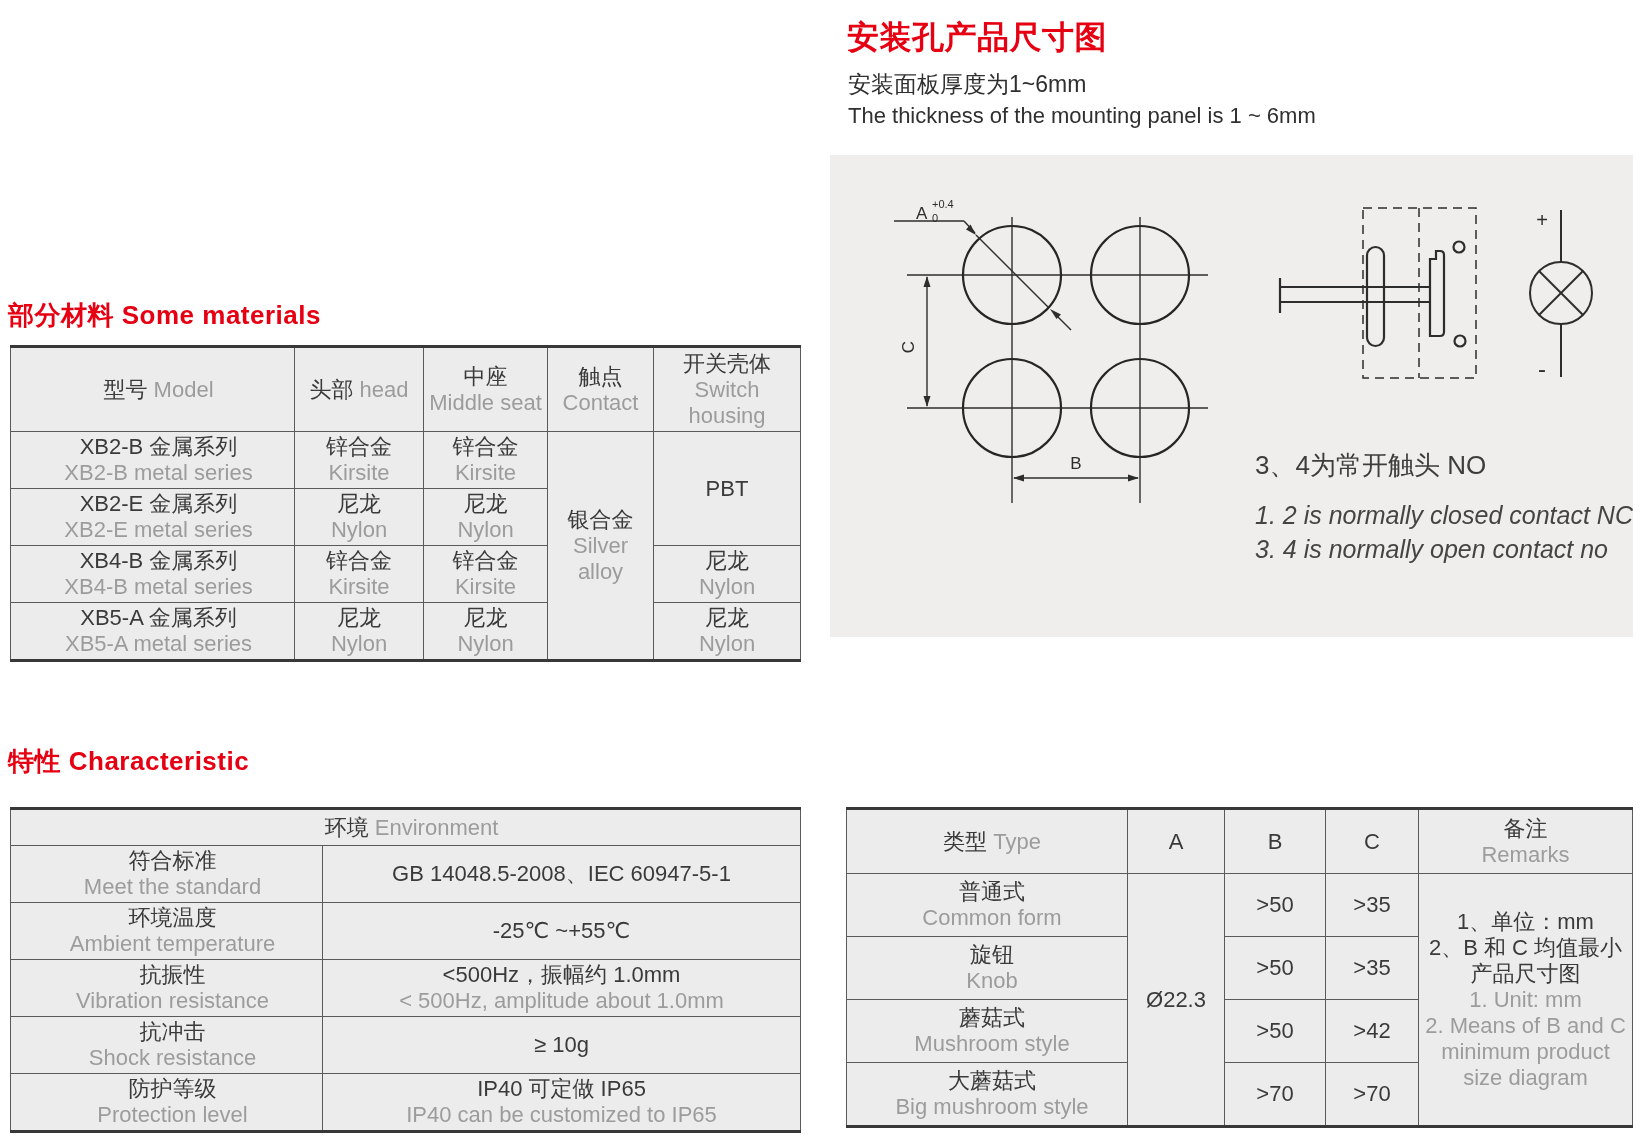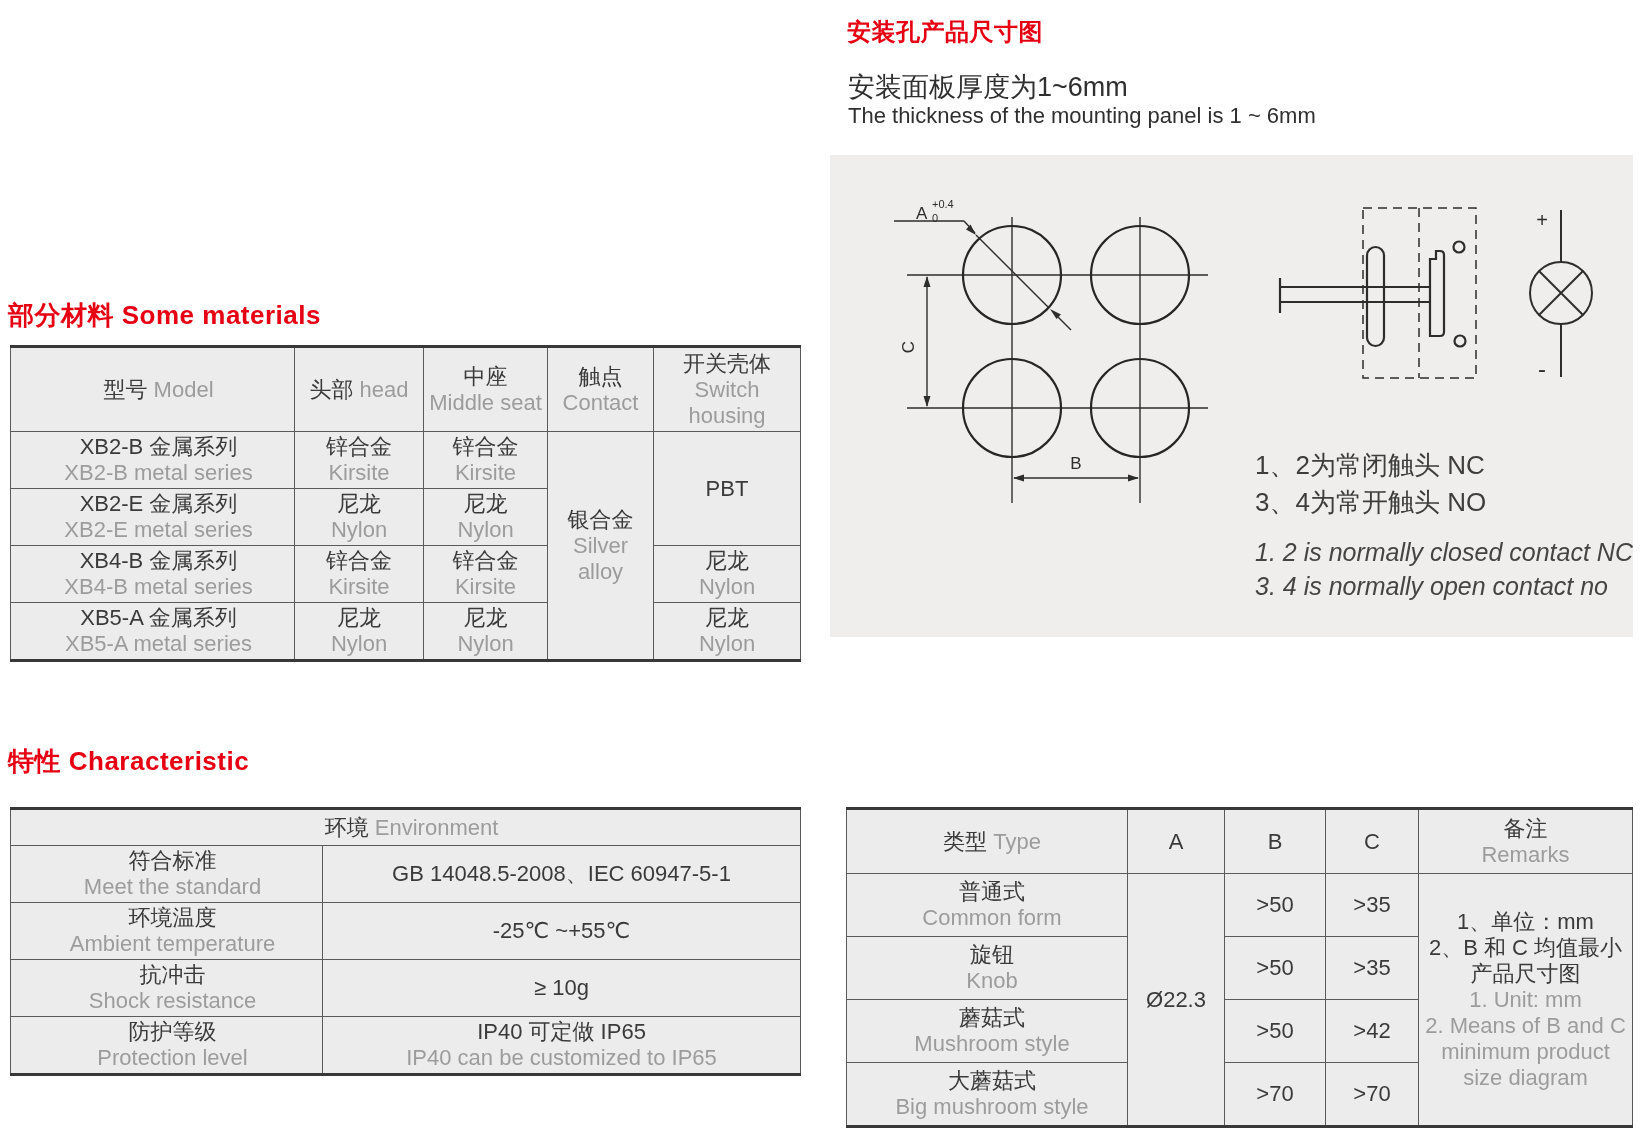--- a/index.html
+++ b/index.html
@@ -6,22 +6,22 @@
   .page{
     position:relative;width:1646px;height:1142px;background:#ffffff;overflow:hidden;
     font-family:"Liberation Sans","DejaVu Sans",sans-serif;color:#3a3a3a;
   }
   .abs{position:absolute;}
   .red-heading{color:#e60012;font-weight:bold;font-size:26px;letter-spacing:0.5px;white-space:nowrap;}
   .zh{color:#3a3a3a;}
   .en{color:#9c9c9c;}
 
   
-  .mount-title{font-size:24px;}
-  .mount-sub{font-size:27px;color:#2f2f2f;white-space:nowrap;}
+  .mount-title{font-size:32px;}
+  .mount-sub{font-size:23px;color:#2f2f2f;white-space:nowrap;}
   .diagram-panel{left:830px;top:155px;width:803px;height:482px;background:#efeeec;}
   .notes{left:425px;top:292px;position:absolute;white-space:nowrap;}
   .notes .n-zh{font-size:26px;color:#3d3d3d;line-height:37px;}
   .notes .n-en{font-size:25px;color:#444444;line-height:34px;font-style:italic;}
   .notes .gap{height:14px;}
 
   
   table{border-collapse:collapse;table-layout:fixed;background:#ececec;}
   table.spec{border-top:3px solid #383838;border-bottom:3px solid #383838;}
   table.spec td,table.spec th{
@@ -135,21 +135,20 @@
           <line x1="753" y1="116" x2="709" y2="160"></line>
           <line x1="731" y1="55" x2="731" y2="107"></line>
           <line x1="731" y1="169" x2="731" y2="222"></line>
         </g>
         <text x="712" y="72" text-anchor="middle" font-size="20" fill="#2d2d2d">+</text>
         <text x="712" y="222" text-anchor="middle" font-size="24" fill="#2d2d2d">-</text>
       </g>
     </svg>
 
     <div class="notes">
-      <div class="n-zh">1、2为常闭触头 NC</div>
       <div class="n-zh">3、4为常开触头 NO</div>
       <div class="gap"></div>
       <div class="n-en">1. 2 is normally closed contact NC</div>
       <div class="n-en">3. 4 is normally open contact no</div>
     </div>
   </div>
 
   <div class="abs red-heading" style="left:8px;top:298px;">
     <span>部分材料</span>
     <span>Some materials</span>
@@ -290,20 +289,30 @@
       <td class="lalign">
         <span class="zh">环境温度</span>
             <span class="en">Ambient temperature</span>
       </td>
       <td>
         <span class="char-value-zh">-25℃ ~+55℃</span>
       </td>
     </tr>
     <tr class="drow">
       <td class="lalign">
+        <span class="zh">抗振性</span>
+            <span class="en">Vibration resistance</span>
+      </td>
+      <td>
+        <span class="char-value-zh">&lt;500Hz，振幅约 1.0mm</span>
+        <span class="char-value-en">&lt; 500Hz, amplitude about 1.0mm</span>
+      </td>
+    </tr>
+    <tr class="drow">
+      <td class="lalign">
         <span class="zh">抗冲击</span>
             <span class="en">Shock resistance</span>
       </td>
       <td>
         <span class="char-value-zh">≥ 10g</span>
       </td>
     </tr>
     <tr class="drow">
       <td class="lalign">
         <span class="zh">防护等级</span>

